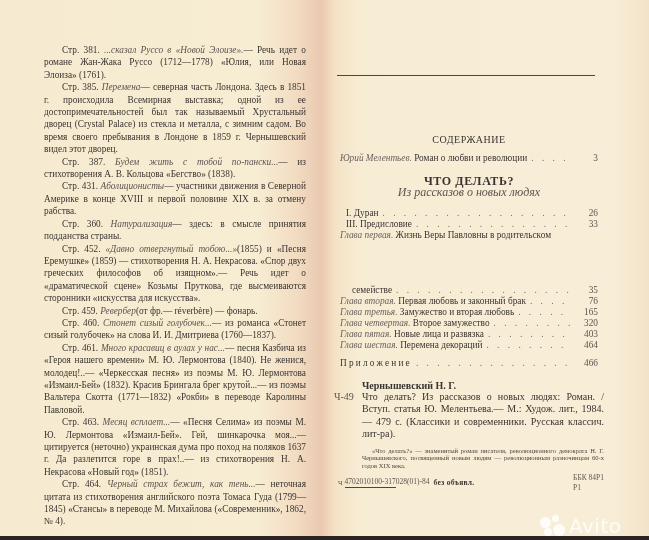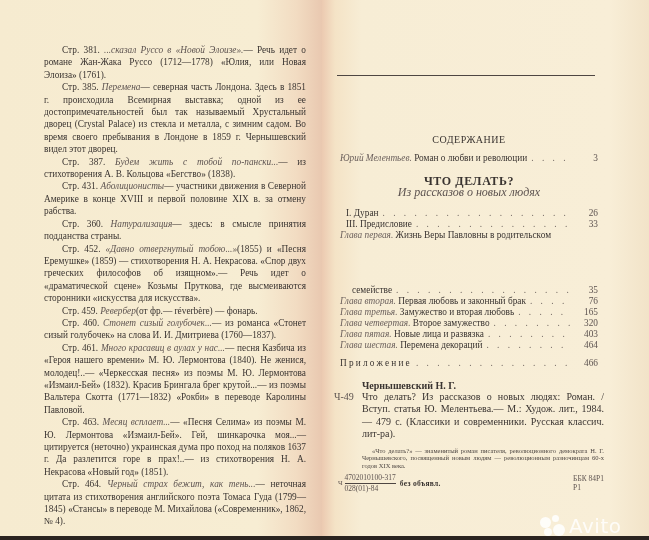--- a/index.html
+++ b/index.html
@@ -41,21 +41,21 @@
     .gap { height: 7px; }
 
     .catalog { position: absolute; left: 346px; top: 380px; width: 258px; }
     .cat-author { font-size: 10px; font-weight: bold; padding-left: 16px; color: #3a3431; }
     .cat-body { display: flex; font-size: 10px; line-height: 12.4px; }
     .cat-code { flex: 0 0 28px; color: #5d5350; margin-left: -12px; }
     .cat-text { flex: 1; text-align: justify; }
     .cat-annot { font-size: 6.5px; line-height: 7.5px; margin-top: 6px; padding-left: 16px; text-indent: 10px; text-align: justify; color: #4d4642; }
     .cat-index { display: flex; align-items: center; margin-top: 4px; font-size: 7.5px; }
     .cat-ch { font-size: 7px; color: #5d5350; margin-left: -8px; margin-right: 2px; }
-    .fraction { display: inline-flex; flex-direction: column; align-items: flex-start; line-height: 9px; color: #5d5350; }
+    .fraction { display: inline-flex; flex-direction: row; align-items: flex-start; line-height: 9px; color: #5d5350; }
     .fraction .num { border-bottom: 1px solid #4e4642; padding-bottom: 1px; }
     .no-price { font-weight: bold; font-size: 7.5px; margin-left: 4px; letter-spacing: 0.3px; }
     .bbk { margin-left: auto; line-height: 9.5px; color: #5d5350; }
 
     .watermark {
       position: absolute; left: 540px; top: 478px; display: flex; align-items: center;
       font-family: "DejaVu Sans", sans-serif; font-size: 20px; color: rgba(255,255,255,0.82); letter-spacing: 0.5px; margin-top: 36px;
     }
     .watermark .dots-logo { position: relative; width: 26px; height: 22px; margin-right: 3px; }
     .watermark .dots-logo span { position: absolute; border-radius: 50%; background: rgba(255,255,255,0.85); }

